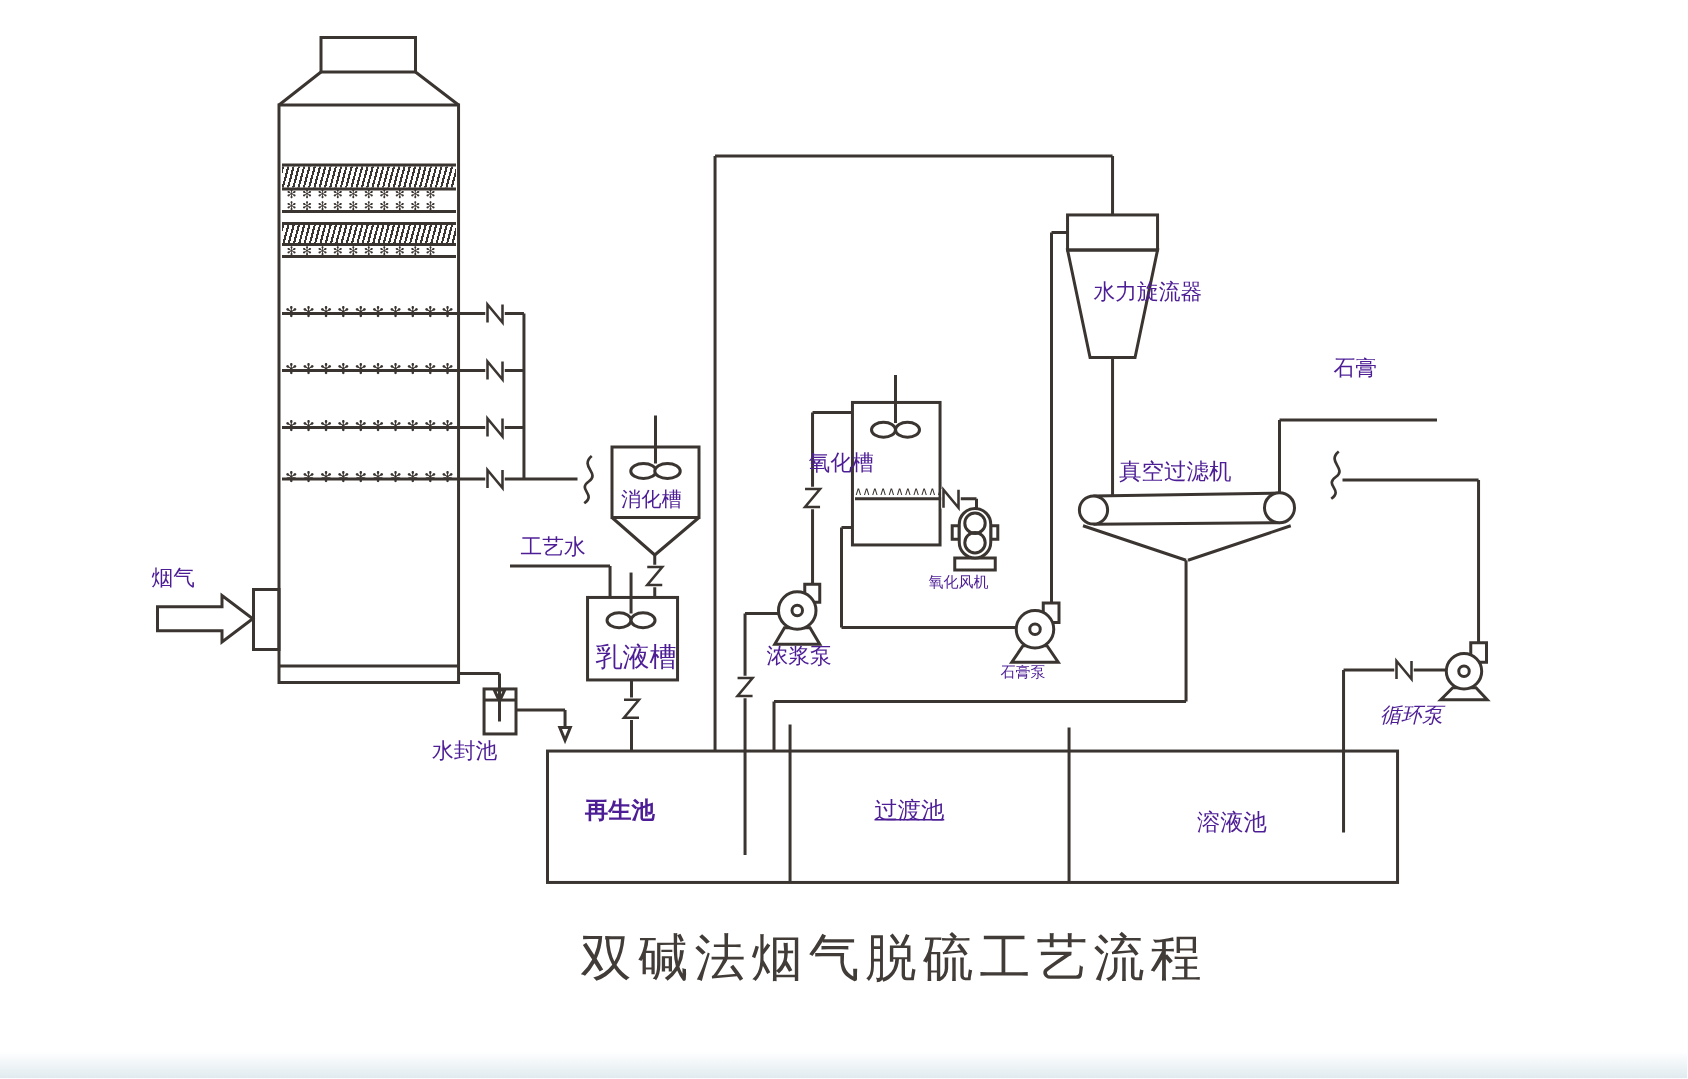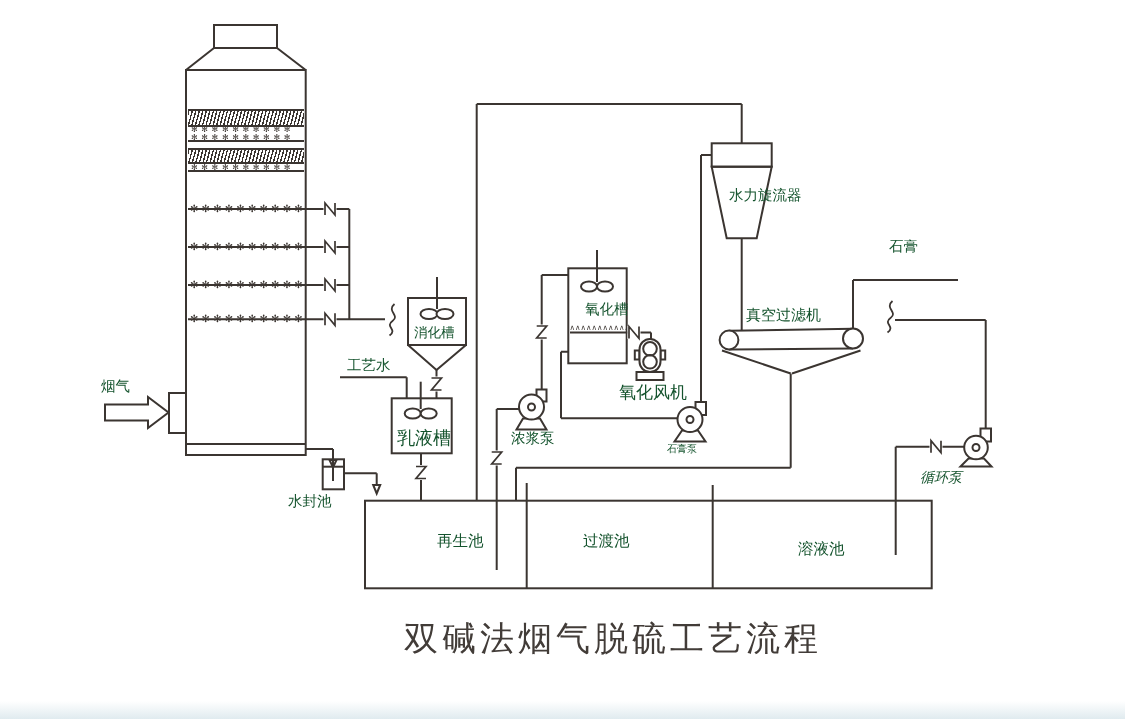--- a/index.html
+++ b/index.html
@@ -1,24 +1,24 @@
 <!DOCTYPE html>
 <html><head>
 <meta charset="utf-8">
 <style>
   html,body{margin:0;padding:0;background:#ffffff;}
   #stage{position:relative;width:1125px;height:719px;background:#ffffff;overflow:hidden;
          font-family:"Liberation Serif","DejaVu Serif",serif;}
   #linework{position:absolute;left:0;top:0;}
-  .lbl{position:absolute;color:#14532d;white-space:nowrap;line-height:1;}
+  .lbl{position:absolute;color:#4c1d95;white-space:nowrap;line-height:1;}
   .glyphs{position:absolute;color:#3b3531;white-space:nowrap;overflow:hidden;line-height:1;}
   .band{position:absolute;left:188px;width:116px;box-sizing:border-box;
         border-top:2.5px solid #3b3531;border-bottom:2.5px solid #3b3531;
         background:repeating-linear-gradient(105deg,#3b3531 0,#3b3531 1.4px,rgba(0,0,0,0) 1.4px,rgba(0,0,0,0) 3.4px);}
-  #title{position:absolute;left:370px;top:616px;width:452px;text-align:right;
+  #title{position:absolute;left:370px;top:616px;width:452px;text-align:center;
          font-size:34px;letter-spacing:4px;color:#423c38;}
   #footerband{position:absolute;left:0;bottom:0;width:100%;height:18px;
          background:linear-gradient(to top,rgba(203,221,228,0.6),rgba(255,255,255,0));}
 </style>
 </head>
 <body>
 
 <div id="stage">
 
 <svg id="linework" width="1125" height="719" viewBox="0 0 1125 719">
@@ -213,30 +213,30 @@
 <div class="glyphs" style="left:190px;top:241.5px;width:116px;font-size:10px;letter-spacing:3.2px;">✻✻✻✻✻✻✻✻✻✻</div>
 <div class="glyphs" style="left:190px;top:279.5px;width:116px;font-size:10px;letter-spacing:3.2px;">✻✻✻✻✻✻✻✻✻✻</div>
 <div class="glyphs" style="left:190px;top:313.8px;width:116px;font-size:10px;letter-spacing:3.2px;">✻✻✻✻✻✻✻✻✻✻</div>
 
 <div class="glyphs" style="left:569.5px;top:324px;width:56px;font-size:7.5px;letter-spacing:0;">∧∧∧∧∧∧∧∧∧∧∧∧∧∧</div>
 
 <div class="lbl" style="left:101px;top:379px;font-size:14.5px;">烟气</div>
 <div class="lbl" style="left:347px;top:358px;font-size:14.5px;">工艺水</div>
 <div class="lbl" style="left:414px;top:326px;font-size:13.5px;">消化槽</div>
 <div class="lbl" style="left:397px;top:429px;font-size:18px;">乳液槽</div>
-<div class="lbl" style="left:585px;top:302px;font-size:14.5px;">氧化槽</div>
-<div class="lbl" style="left:619px;top:384px;font-size:17px;">氧化风机</div>
+<div class="lbl" style="left:539px;top:302px;font-size:14.5px;">氧化槽</div>
+<div class="lbl" style="left:619px;top:384px;font-size:10px;">氧化风机</div>
 <div class="lbl" style="left:511px;top:431px;font-size:14.5px;">浓浆泵</div>
 <div class="lbl" style="left:667px;top:443.5px;font-size:10px;">石膏泵</div>
 <div class="lbl" style="left:729px;top:188px;font-size:14.5px;">水力旋流器</div>
 <div class="lbl" style="left:746px;top:308px;font-size:15px;">真空过滤机</div>
 <div class="lbl" style="left:889px;top:239px;font-size:14.5px;">石膏</div>
 <div class="lbl" style="left:920px;top:471px;font-size:14px;font-style:italic;">循环泵</div>
 <div class="lbl" style="left:288px;top:493.5px;font-size:14.5px;">水封池</div>
-<div class="lbl" style="left:437px;top:533px;font-size:15.5px;">再生池</div>
-<div class="lbl" style="left:583px;top:533px;font-size:15.5px;">过渡池</div>
+<div class="lbl" style="left:390px;top:533px;font-size:15.5px;font-weight:bold;">再生池</div>
+<div class="lbl" style="left:583px;top:533px;font-size:15.5px;text-decoration:underline;">过渡池</div>
 <div class="lbl" style="left:798px;top:541px;font-size:15.5px;">溶液池</div>
 
 <div id="title">双碱法烟气脱硫工艺流程</div>
 
 <div id="footerband"></div>
 
 </div>
 
 </body></html>

